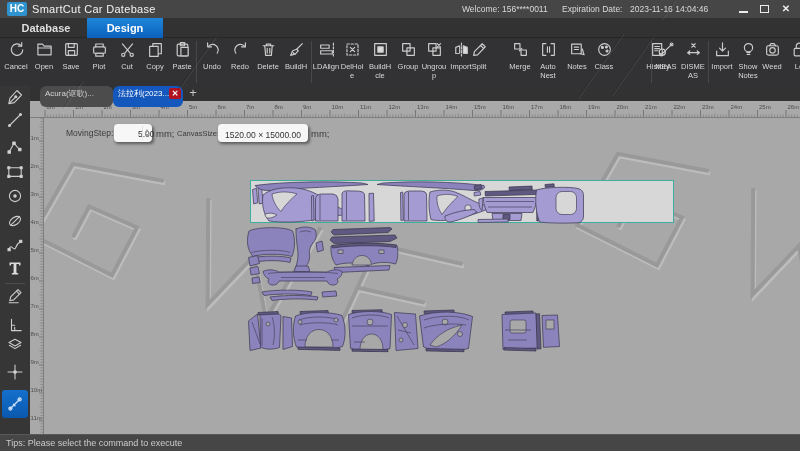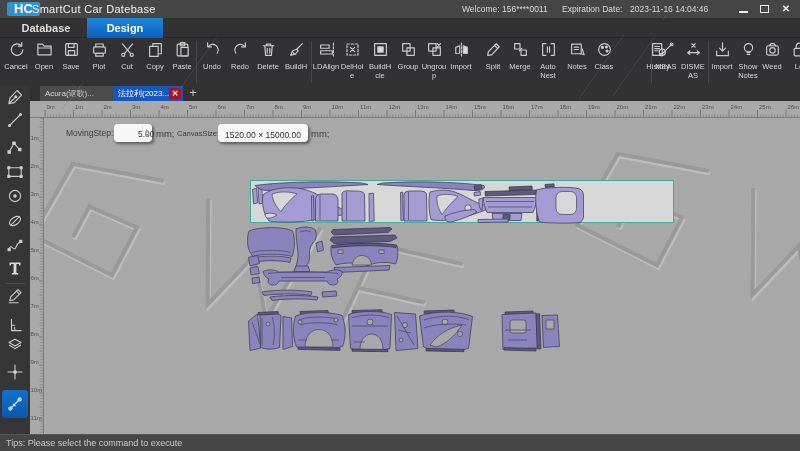--- a/index.html
+++ b/index.html
@@ -1,21 +1,21 @@
 <!DOCTYPE html>
 <html><head>
 <meta charset="utf-8">
 <style>
 * { margin:0; padding:0; box-sizing:border-box; }
 html,body { width:800px; height:451px; overflow:hidden; font-family:"Liberation Sans",sans-serif; background:#a8a8a8; }
 #app { position:relative; width:800px; height:451px; }
 
 
 #titlebar { position:absolute; left:0; top:0; width:800px; height:18px; background:#464646; }
-#logo { position:absolute; left:7px; top:2px; width:33px; height:14px; background:#2f93cf; border-radius:2px; color:#fff; font-size:13px; font-weight:bold; text-align:center; line-height:14px; }
+#logo { position:absolute; left:7px; top:2px; width:20px; height:14px; background:#2f93cf; border-radius:2px; color:#fff; font-size:10px; font-weight:bold; text-align:center; line-height:14px; }
 #title-text { position:absolute; left:32px; top:2.5px; font-size:11px; font-weight:normal; color:#f2f2f2; letter-spacing:.3px; }
 #welcome { position:absolute; left:462px; top:4px; font-size:8.5px; color:#dadada; }
 #exp-label { position:absolute; left:562px; top:4px; font-size:8.5px; color:#dadada; }
 #exp-value { position:absolute; left:630px; top:4px; font-size:8.5px; color:#dadada; }
 .winbtn { position:absolute; top:3px; width:16px; height:12px; color:#ededed; text-align:center; }
 #btn-min { left:736px; } #btn-max { left:757px; } #btn-close { left:778px; }
 #btn-min .bar { position:absolute; left:3px; top:8px; width:9px; height:2px; background:#ededed; }
 #btn-max .box { position:absolute; left:3px; top:2px; width:9px; height:8px; border:1.4px solid #ededed; }
 #btn-close { font-size:10px; line-height:12px; font-weight:bold; }
 
@@ -26,21 +26,21 @@
 
 
 #toolbar { position:absolute; left:0; top:38px; width:800px; height:48px; background:#323234; }
 .tbtn { position:absolute; top:3px; width:36px; text-align:center; }
 .tbtn .ticon { display:block; margin:0 auto; }
 .tbtn .tlabel { display:block; margin-top:1px; font-size:7.5px; line-height:8.5px; color:#d8d8d8; white-space:pre-line; }
 .tsep { position:absolute; top:3px; width:1px; height:42px; background:#48484c; }
 
 
 #tabrow { position:absolute; left:30px; top:86px; width:770px; height:15px; background:#323232; }
-.doctab { position:absolute; top:0; height:15px; font-size:8px; line-height:15px; text-align:left; padding-left:5px; color:#d4d4d4; overflow:hidden; white-space:nowrap; }
+.doctab { position:absolute; top:0; height:21px; font-size:8px; line-height:15px; text-align:left; padding-left:5px; color:#d4d4d4; overflow:hidden; white-space:nowrap;border-radius:6px; }
 .doctab.active { padding-right:18px; }
 .doctab.active { background:#1457bd; color:#fff; }
 #tab-close { position:absolute; left:139px; top:2px; width:12px; height:11px; background:#b0121f; border-radius:2px; color:#fff; font-size:8px; line-height:11px; text-align:center; font-weight:bold; }
 #tab-add { position:absolute; left:157px; top:0px; width:12px; height:15px; color:#c6c6c6; font-size:13px; line-height:14px; text-align:center; }
 
 
 #sidebar { position:absolute; left:0; top:86px; width:30px; height:348px; background:#363636; }
 .stool { position:absolute; left:3px; width:24px; height:24px; display:flex; align-items:center; justify-content:center; }
 .stool.active { left:2px; width:26px; height:28px; background:linear-gradient(#1470cc,#0a58ae); border-radius:3px; }
 #side-divider { position:absolute; left:5px; top:197px; width:20px; height:1px; background:#4c4c4c; }
@@ -266,21 +266,21 @@
       <div class="tbtn" style="left: 443px;">
         <span class="ticon"><svg width="17" height="17" viewBox="0 0 16 16">
             <g stroke="#cccccc" stroke-width="1.1" fill="none" stroke-linecap="round" stroke-linejoin="round">
               <path d="M8 2v12" stroke-dasharray="2 1.5"></path>
               <path d="M6.3 4.5v7L2.6 11.8V6z"></path>
               <path d="M9.7 4.5v7l3.7.3V6z" fill="#dcdcdc"></path>
             </g>
           </svg></span>
         <span class="tlabel">Import</span>
       </div>
-      <div class="tbtn" style="left: 475px;">
+      <div class="tbtn" style="left: 461px;">
         <span class="ticon"><svg width="17" height="17" viewBox="0 0 16 16">
             <g stroke="#cccccc" stroke-width="1.1" fill="none" stroke-linecap="round" stroke-linejoin="round">
               <path d="M10.6 2.6l2.8 2.8L6.2 13l-3.7.6.7-3.6z"></path>
               <path d="M9 4.2l2.8 2.8"></path>
             </g>
           </svg></span>
         <span class="tlabel">Split</span>
       </div>
       <div class="tbtn" style="left: 502px;">
         <span class="ticon"><svg width="17" height="17" viewBox="0 0 16 16">

